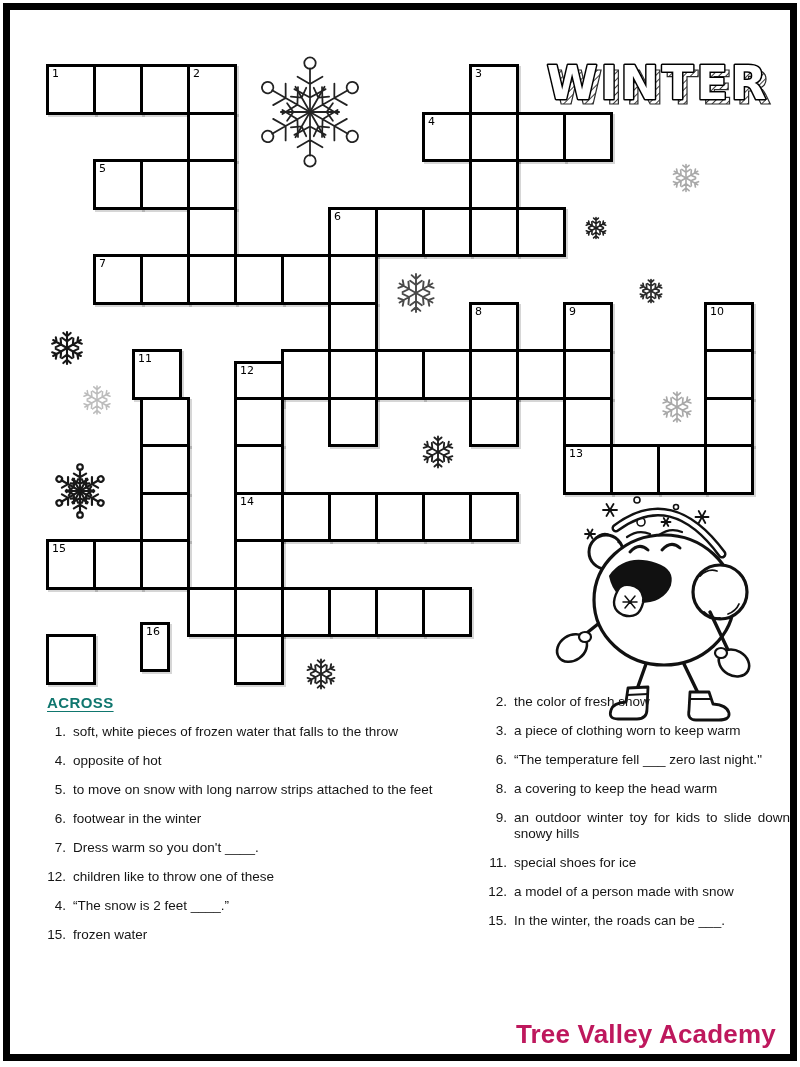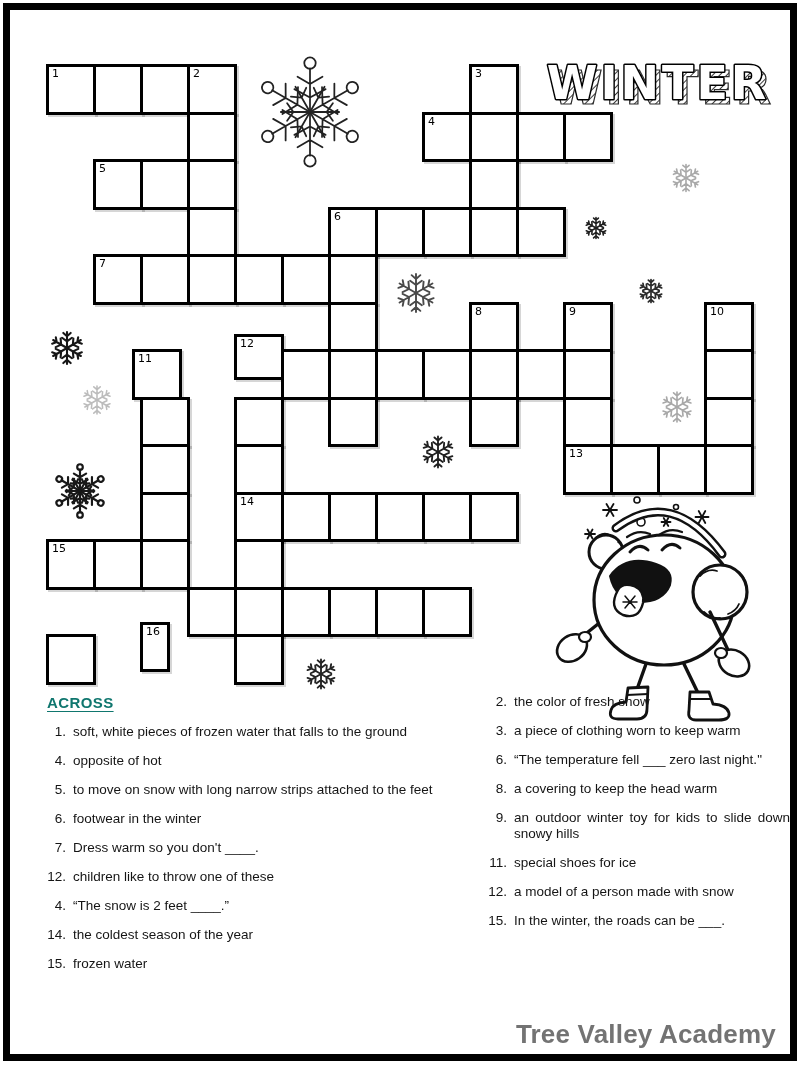--- a/index.html
+++ b/index.html
@@ -33,21 +33,21 @@
   .down-col{left:486px;top:694px;width:304px;}
   .clue-header{font-size:15px;font-weight:bold;letter-spacing:.4px;color:#0f766e;
                text-decoration:underline;text-underline-offset:3px;margin:0 0 13px 2px;}
   .clue{display:flex;margin-bottom:13px;font-size:13.5px;line-height:16px;color:#151515;}
   .clue-num{flex:0 0 21px;text-align:right;margin-right:7px;}
   .clue-text{flex:1;}
   .justify{text-align:justify;}
 
   
   .brand{position:absolute;right:24px;top:1019px;font-size:26px;font-weight:bold;
-         color:#737373;z-index:3;letter-spacing:.2px;}
+         color:#be185d;z-index:3;letter-spacing:.2px;}
 </style>
 </head>
 <body>
 
 <div class="frame"></div>
 
 <svg class="title-svg" viewBox="0 0 240 74">
   <defs>
     <pattern id="hatch" width="5" height="5" patternUnits="userSpaceOnUse" patternTransform="rotate(45)">
       <line x1="0" y1="0" x2="0" y2="5" stroke="#3a3a3a" stroke-width="2"></line>
@@ -150,21 +150,21 @@
     </div>
     <div class="cell" style="left: 563px; top: 301.5px; width: 50px; height: 50.5px;">
       <span class="cell-num">9</span>
     </div>
     <div class="cell" style="left: 704px; top: 301.5px; width: 50px; height: 50.5px;">
       <span class="cell-num">10</span>
     </div>
     <div class="cell" style="left: 132px; top: 349px; width: 50px; height: 50.5px;">
       <span class="cell-num">11</span>
     </div>
-    <div class="cell" style="left: 234px; top: 334px; width: 50px; height: 46px;">
+    <div class="cell" style="left: 234px; top: 361px; width: 50px; height: 46px;">
       <span class="cell-num">12</span>
     </div>
     <div class="cell" style="left: 281px; top: 349px; width: 50px; height: 50.5px;"></div>
     <div class="cell" style="left: 328px; top: 349px; width: 50px; height: 50.5px;"></div>
     <div class="cell" style="left: 375px; top: 349px; width: 50px; height: 50.5px;"></div>
     <div class="cell" style="left: 422px; top: 349px; width: 50px; height: 50.5px;"></div>
     <div class="cell" style="left: 469px; top: 349px; width: 50px; height: 50.5px;"></div>
     <div class="cell" style="left: 516px; top: 349px; width: 50px; height: 50.5px;"></div>
     <div class="cell" style="left: 563px; top: 349px; width: 50px; height: 50.5px;"></div>
     <div class="cell" style="left: 704px; top: 349px; width: 50px; height: 50.5px;"></div>
@@ -249,21 +249,21 @@
     <path d="M148 202 L167 202 L171 214 Q185 215 187 223 Q188 230 177 230 L154 230 Q145 230 147 220 Z" fill="#fff" stroke-width="2.8"></path>
     <path d="M149 209 L169 209" stroke-width="2"></path>
   </g>
 </svg>
 
 <div class="clue-col across-col">
   <div class="clue-header">ACROSS</div>
   <div>
       <div class="clue">
         <span class="clue-num">1.</span>
-        <span class="clue-text">soft, white pieces of frozen water that falls to the ground</span>
+        <span class="clue-text">soft, white pieces of frozen water that falls to the throw</span>
       </div>
       <div class="clue">
         <span class="clue-num">4.</span>
         <span class="clue-text">opposite of hot</span>
       </div>
       <div class="clue">
         <span class="clue-num">5.</span>
         <span class="clue-text">to move on snow with long narrow strips attached to the feet</span>
       </div>
       <div class="clue">
@@ -276,24 +276,20 @@
       </div>
       <div class="clue">
         <span class="clue-num">12.</span>
         <span class="clue-text">children like to throw one of these</span>
       </div>
       <div class="clue">
         <span class="clue-num">4.</span>
         <span class="clue-text">“The snow is 2 feet ____.”</span>
       </div>
       <div class="clue">
-        <span class="clue-num">14.</span>
-        <span class="clue-text">the coldest season of the year</span>
-      </div>
-      <div class="clue">
         <span class="clue-num">15.</span>
         <span class="clue-text">frozen water</span>
       </div>
     </div>
 </div>
 
 <div class="clue-col down-col">
   <div>
       <div class="clue">
         <span class="clue-num">2.</span>

